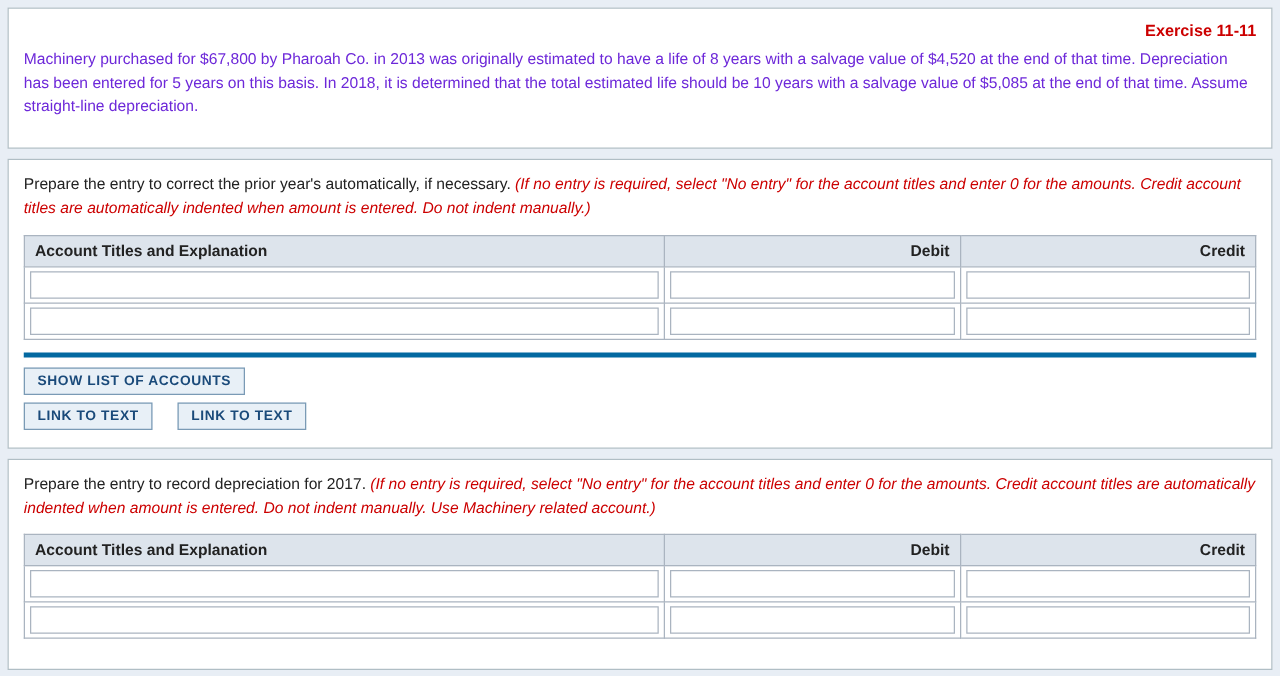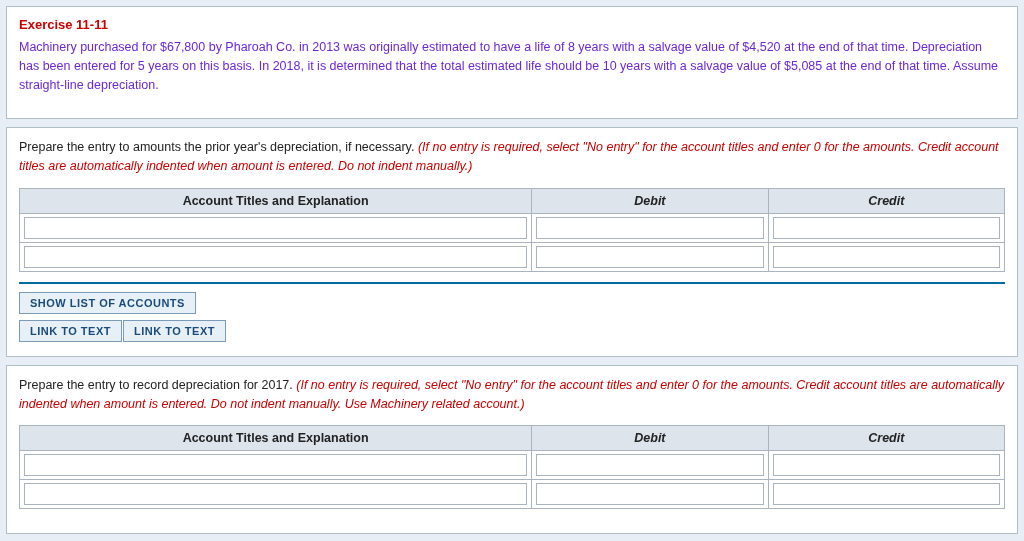--- a/index.html
+++ b/index.html
@@ -13,20 +13,21 @@
       background: #fff;
       border: 1px solid #b0bec5;
       margin-bottom: 8px;
       padding: 10px 12px 14px 12px;
     }
     .exercise-title {
       color: #cc0000;
       font-weight: bold;
       font-size: 13px;
       margin-bottom: 6px;
+      text-align: right;
     }
     .problem-text {
       font-size: 12.5px;
       color: #6d28d9;
       line-height: 1.5;
       margin-bottom: 10px;
     }
     .instruction-text {
       font-size: 12.5px;
       color: #222;
@@ -39,28 +40,27 @@
     }
     .journal-table {
       width: 100%;
       border-collapse: collapse;
       margin-bottom: 10px;
     }
     .journal-table th {
       background: #dde4ec;
       border: 1px solid #aab4c0;
       padding: 5px 8px;
-      text-align: center;
+      text-align: left;
       font-size: 12.5px;
       font-weight: bold;
       color: #222;
     }
     .journal-table th.center {
-      text-align: center;
-      font-style: italic;
+      text-align: right;
     }
     .journal-table td {
       border: 1px solid #aab4c0;
       padding: 3px 4px;
       height: 28px;
     }
     .journal-table td input[type="text"] {
       width: 100%;
       height: 22px;
       border: 1px solid #aab4c0;
@@ -70,51 +70,51 @@
     }
     .col-account { width: 52%; }
     .col-debit   { width: 24%; }
     .col-credit  { width: 24%; }
     .btn-area {
       margin-top: 8px;
       display: flex;
       gap: 6px;
       flex-wrap: wrap;
       align-items: center;
-      border-top: 2px solid #0369a1;
+      border-top: 4px solid #0369a1;
       padding-top: 8px;
     }
     .btn {
       border: 1px solid #7a9ab5;
       background: #e8f0f7;
       color: #1a4a7a;
       font-size: 11px;
       font-weight: bold;
       text-transform: uppercase;
       padding: 4px 10px;
       cursor: pointer;
       letter-spacing: 0.5px;
     }
     .btn-row {
       display: flex;
-      gap: 1px;
+      gap: 20px;
       margin-top: 6px;
     }
   </style>
 </head>
 <body>
 
 <div class="section">
   <div class="exercise-title">Exercise 11-11</div>
   <div class="problem-text">Machinery purchased for $67,800 by Pharoah Co. in 2013 was originally estimated to have a life of 8 years with a salvage value of $4,520 at the end of that time. Depreciation has been entered for 5 years on this basis. In 2018, it is determined that the total estimated life should be 10 years with a salvage value of $5,085 at the end of that time. Assume straight-line depreciation.</div>
 </div>
 
 <div class="section">
   <div class="instruction-text">
-    <span>Prepare the entry to amounts the prior year's depreciation, if necessary. </span><span class="italic-red">(If no entry is required, select "No entry" for the account titles and enter 0 for the amounts. Credit account titles are automatically indented when amount is entered. Do not indent manually.)</span>
+    <span>Prepare the entry to correct the prior year's automatically, if necessary. </span><span class="italic-red">(If no entry is required, select "No entry" for the account titles and enter 0 for the amounts. Credit account titles are automatically indented when amount is entered. Do not indent manually.)</span>
   </div>
 
   <table class="journal-table">
     <thead>
       <tr>
         <th class="col-account">Account Titles and Explanation</th>
         <th class="col-debit center">Debit</th>
         <th class="col-credit center">Credit</th>
       </tr>
     </thead>

